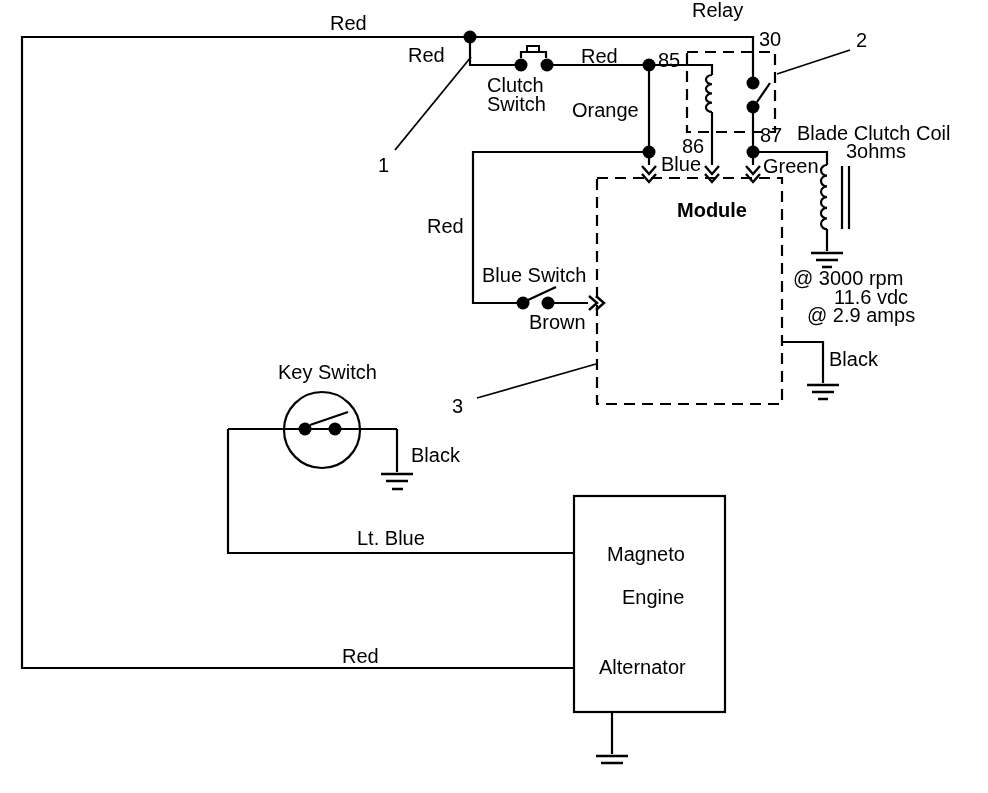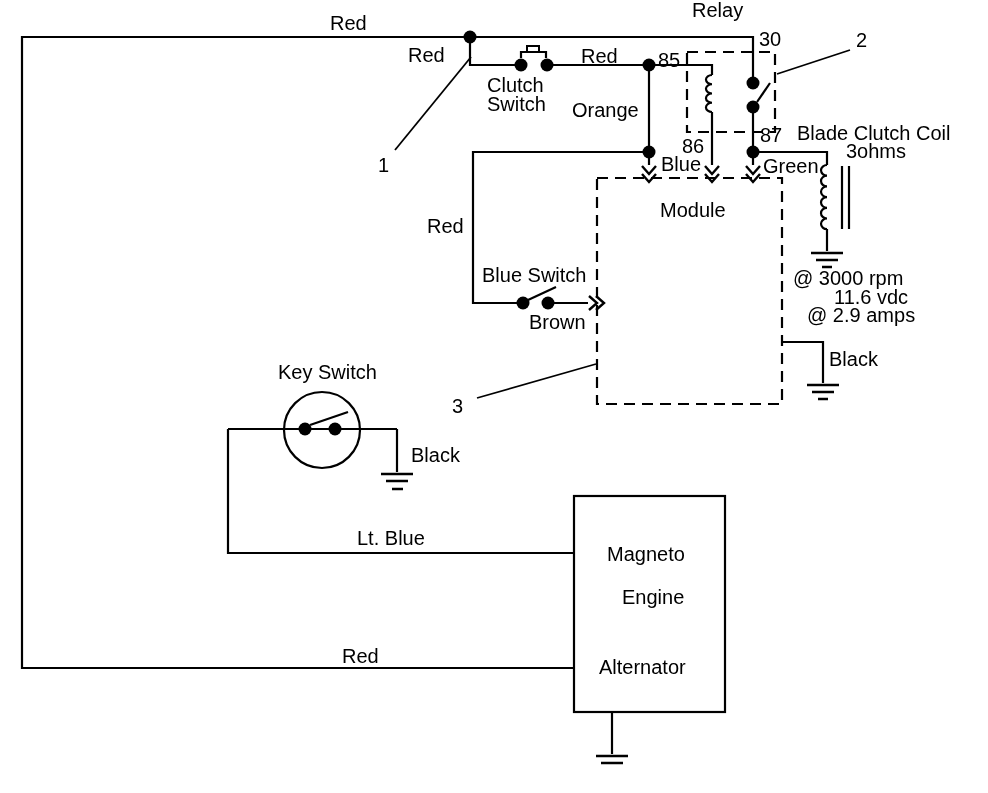--- a/index.html
+++ b/index.html
@@ -108,21 +108,21 @@
   <div class="lbl" style="left:682px;top:136px;">86</div>
   <div class="lbl" style="left:760px;top:125px;">87</div>
   <div class="lbl" style="left:572px;top:100px;">Orange</div>
   <div class="lbl" style="left:661px;top:154px;">Blue</div>
   <div class="lbl" style="left:763px;top:156px;">Green</div>
   <div class="lbl" style="left:856px;top:30px;">2</div>
   <div class="lbl" style="left:378px;top:155px;">1</div>
   <div class="lbl" style="left:452px;top:396px;">3</div>
   <div class="lbl" style="left:797px;top:123px;">Blade Clutch Coil</div>
   <div class="lbl" style="left:846px;top:141px;">3ohms</div>
-  <div class="lbl" style="left:660px;top:200px;">Module</div>
+  <div class="lbl" style="left:677px;top:200px;font-weight:bold;">Module</div>
   <div class="lbl" style="left:427px;top:216px;">Red</div>
   <div class="lbl" style="left:482px;top:265px;">Blue Switch</div>
   <div class="lbl" style="left:529px;top:312px;">Brown</div>
   <div class="lbl" style="left:793px;top:268px;">@ 3000 rpm</div>
   <div class="lbl" style="left:834px;top:287px;">11.6 vdc</div>
   <div class="lbl" style="left:807px;top:305px;">@ 2.9 amps</div>
   <div class="lbl" style="left:829px;top:349px;">Black</div>
   <div class="lbl" style="left:278px;top:362px;">Key Switch</div>
   <div class="lbl" style="left:411px;top:445px;">Black</div>
   <div class="lbl" style="left:357px;top:528px;">Lt. Blue</div>

